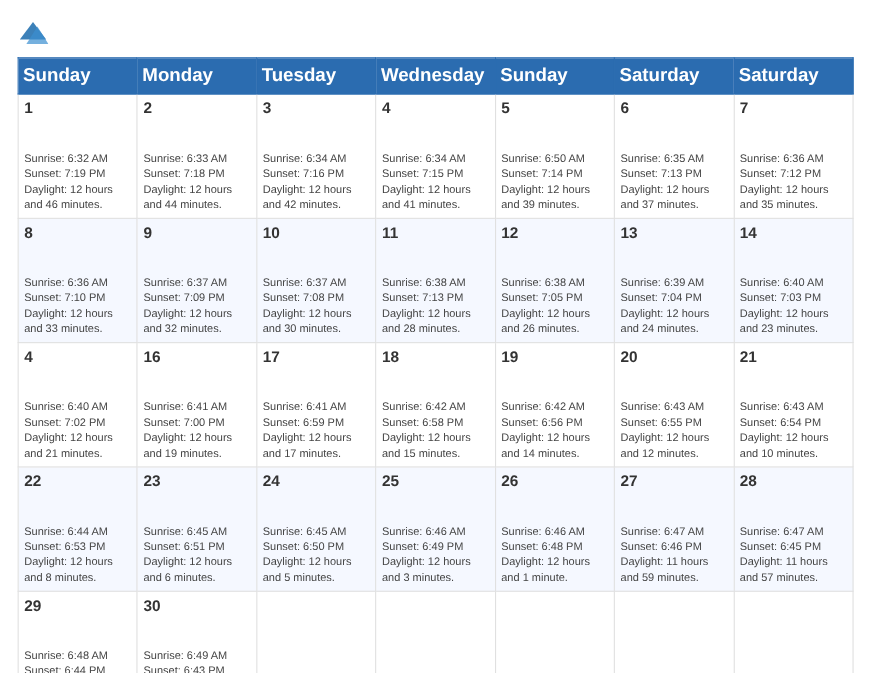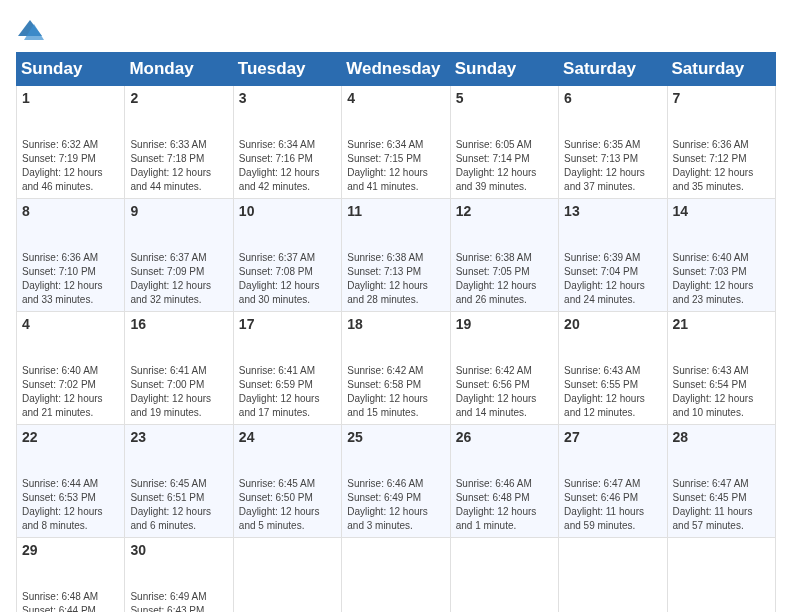--- a/index.html
+++ b/index.html
@@ -147,21 +147,21 @@
 Daylight: 12 hours and 42 minutes.</div>
         </td>
         <td>
           <span class="day-num">4</span>
           <div class="day-info">Sunrise: 6:34 AM
 Sunset: 7:15 PM
 Daylight: 12 hours and 41 minutes.</div>
         </td>
         <td>
           <span class="day-num">5</span>
-          <div class="day-info">Sunrise: 6:05 AM
+          <div class="day-info">Sunrise: 6:50 AM
 Sunset: 7:14 PM
 Daylight: 12 hours and 39 minutes.</div>
         </td>
         <td>
           <span class="day-num">6</span>
           <div class="day-info">Sunrise: 6:35 AM
 Sunset: 7:13 PM
 Daylight: 12 hours and 37 minutes.</div>
         </td>
         <td>

